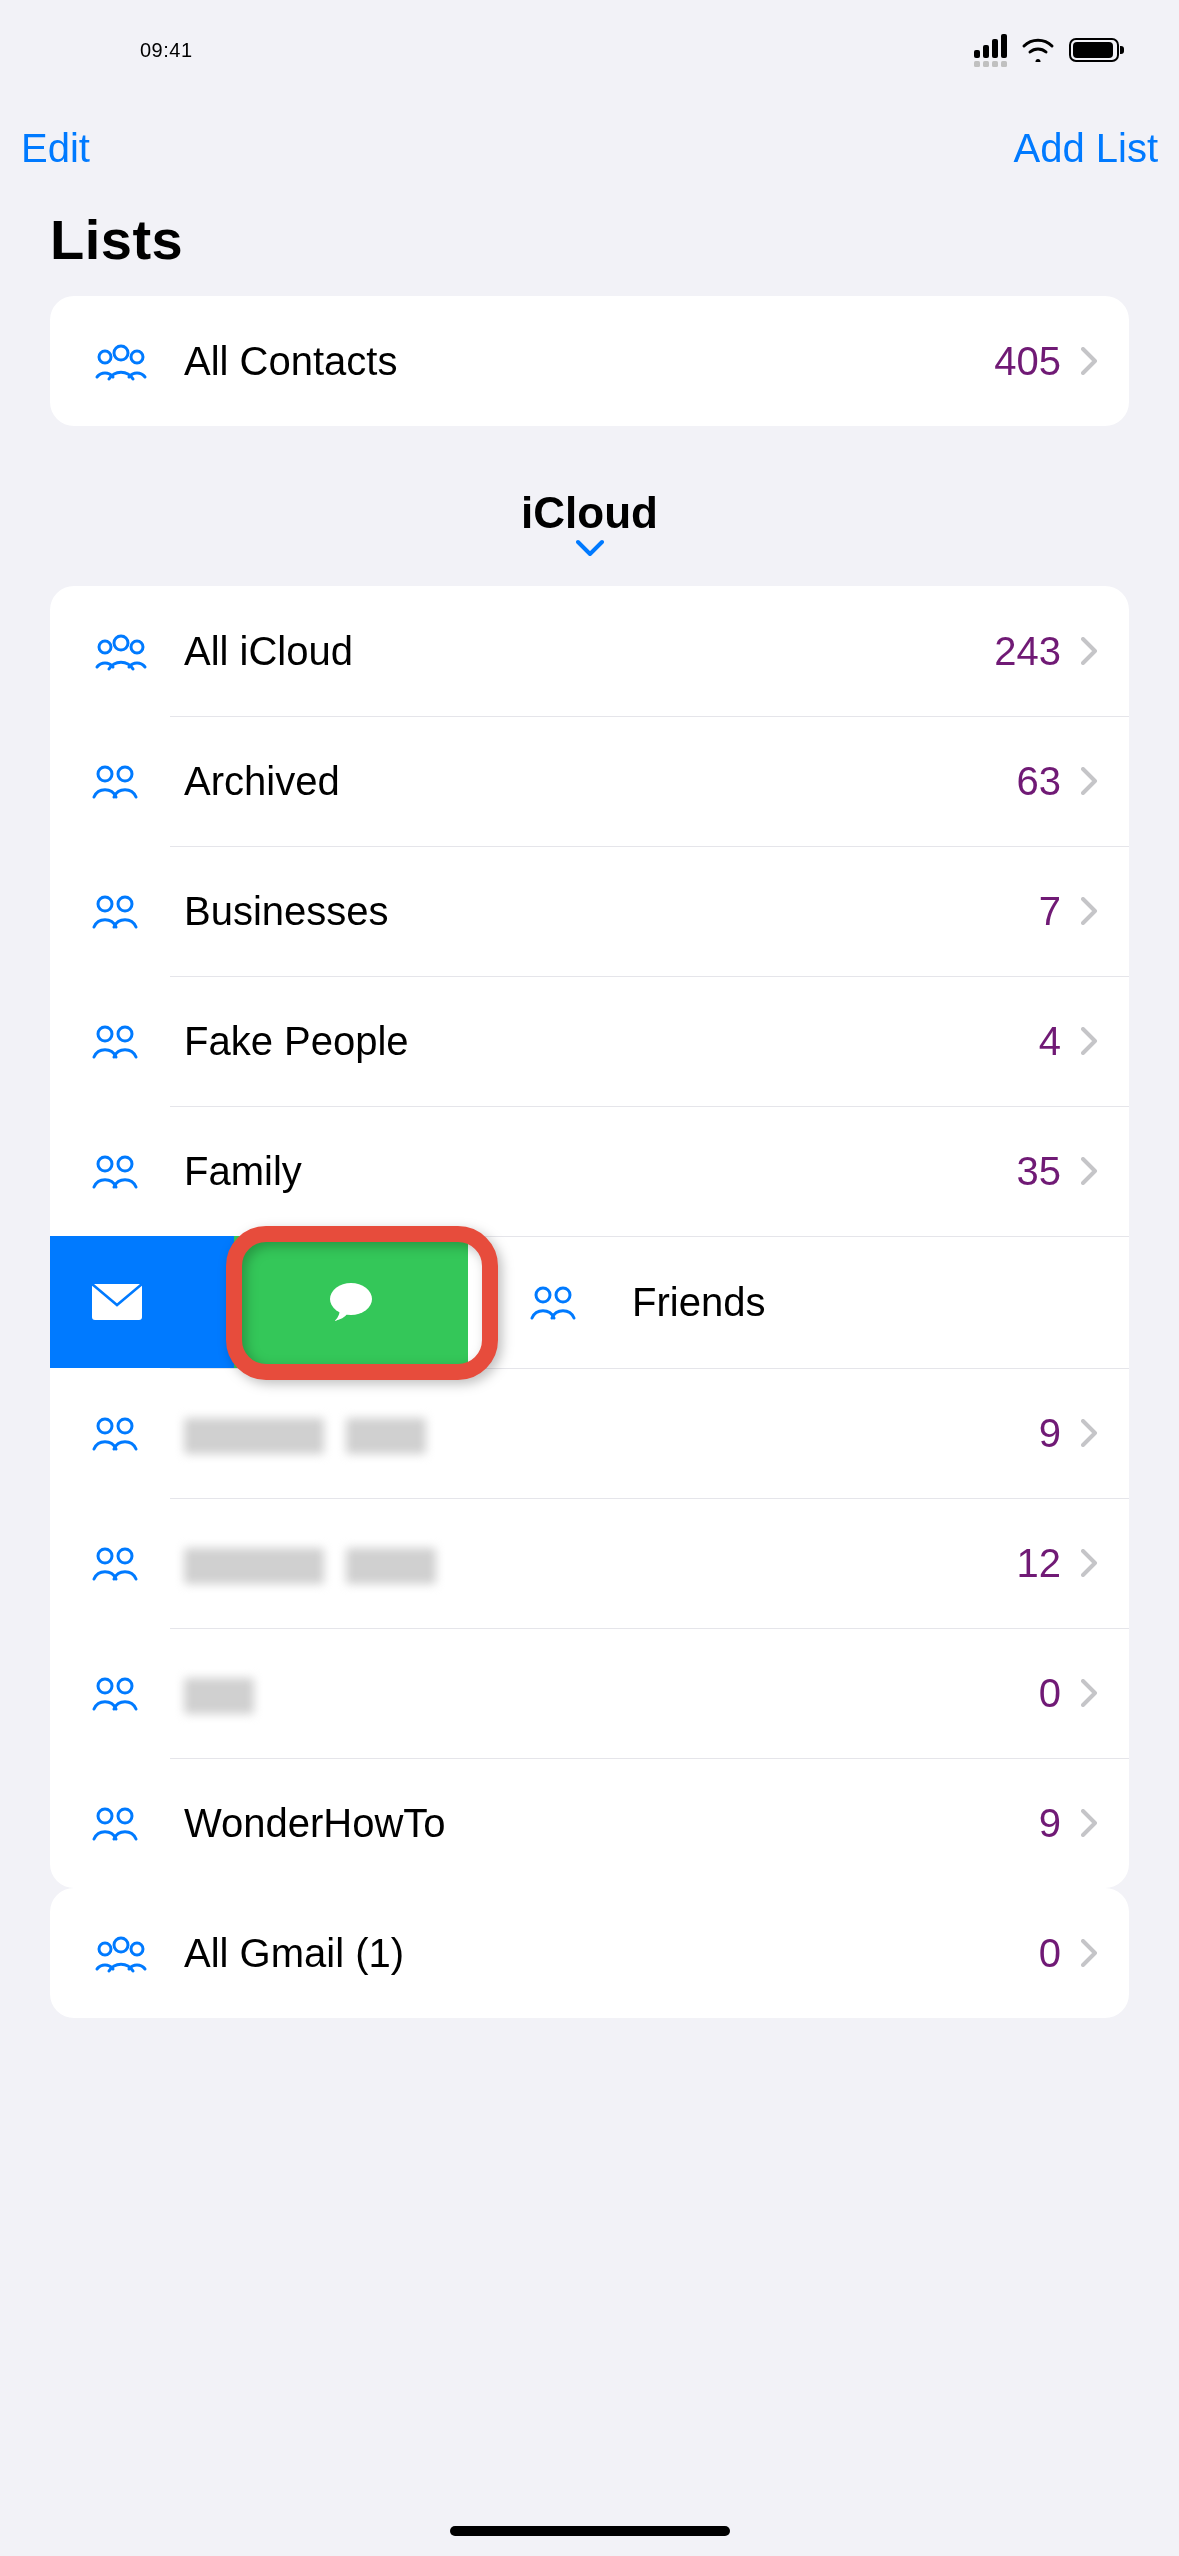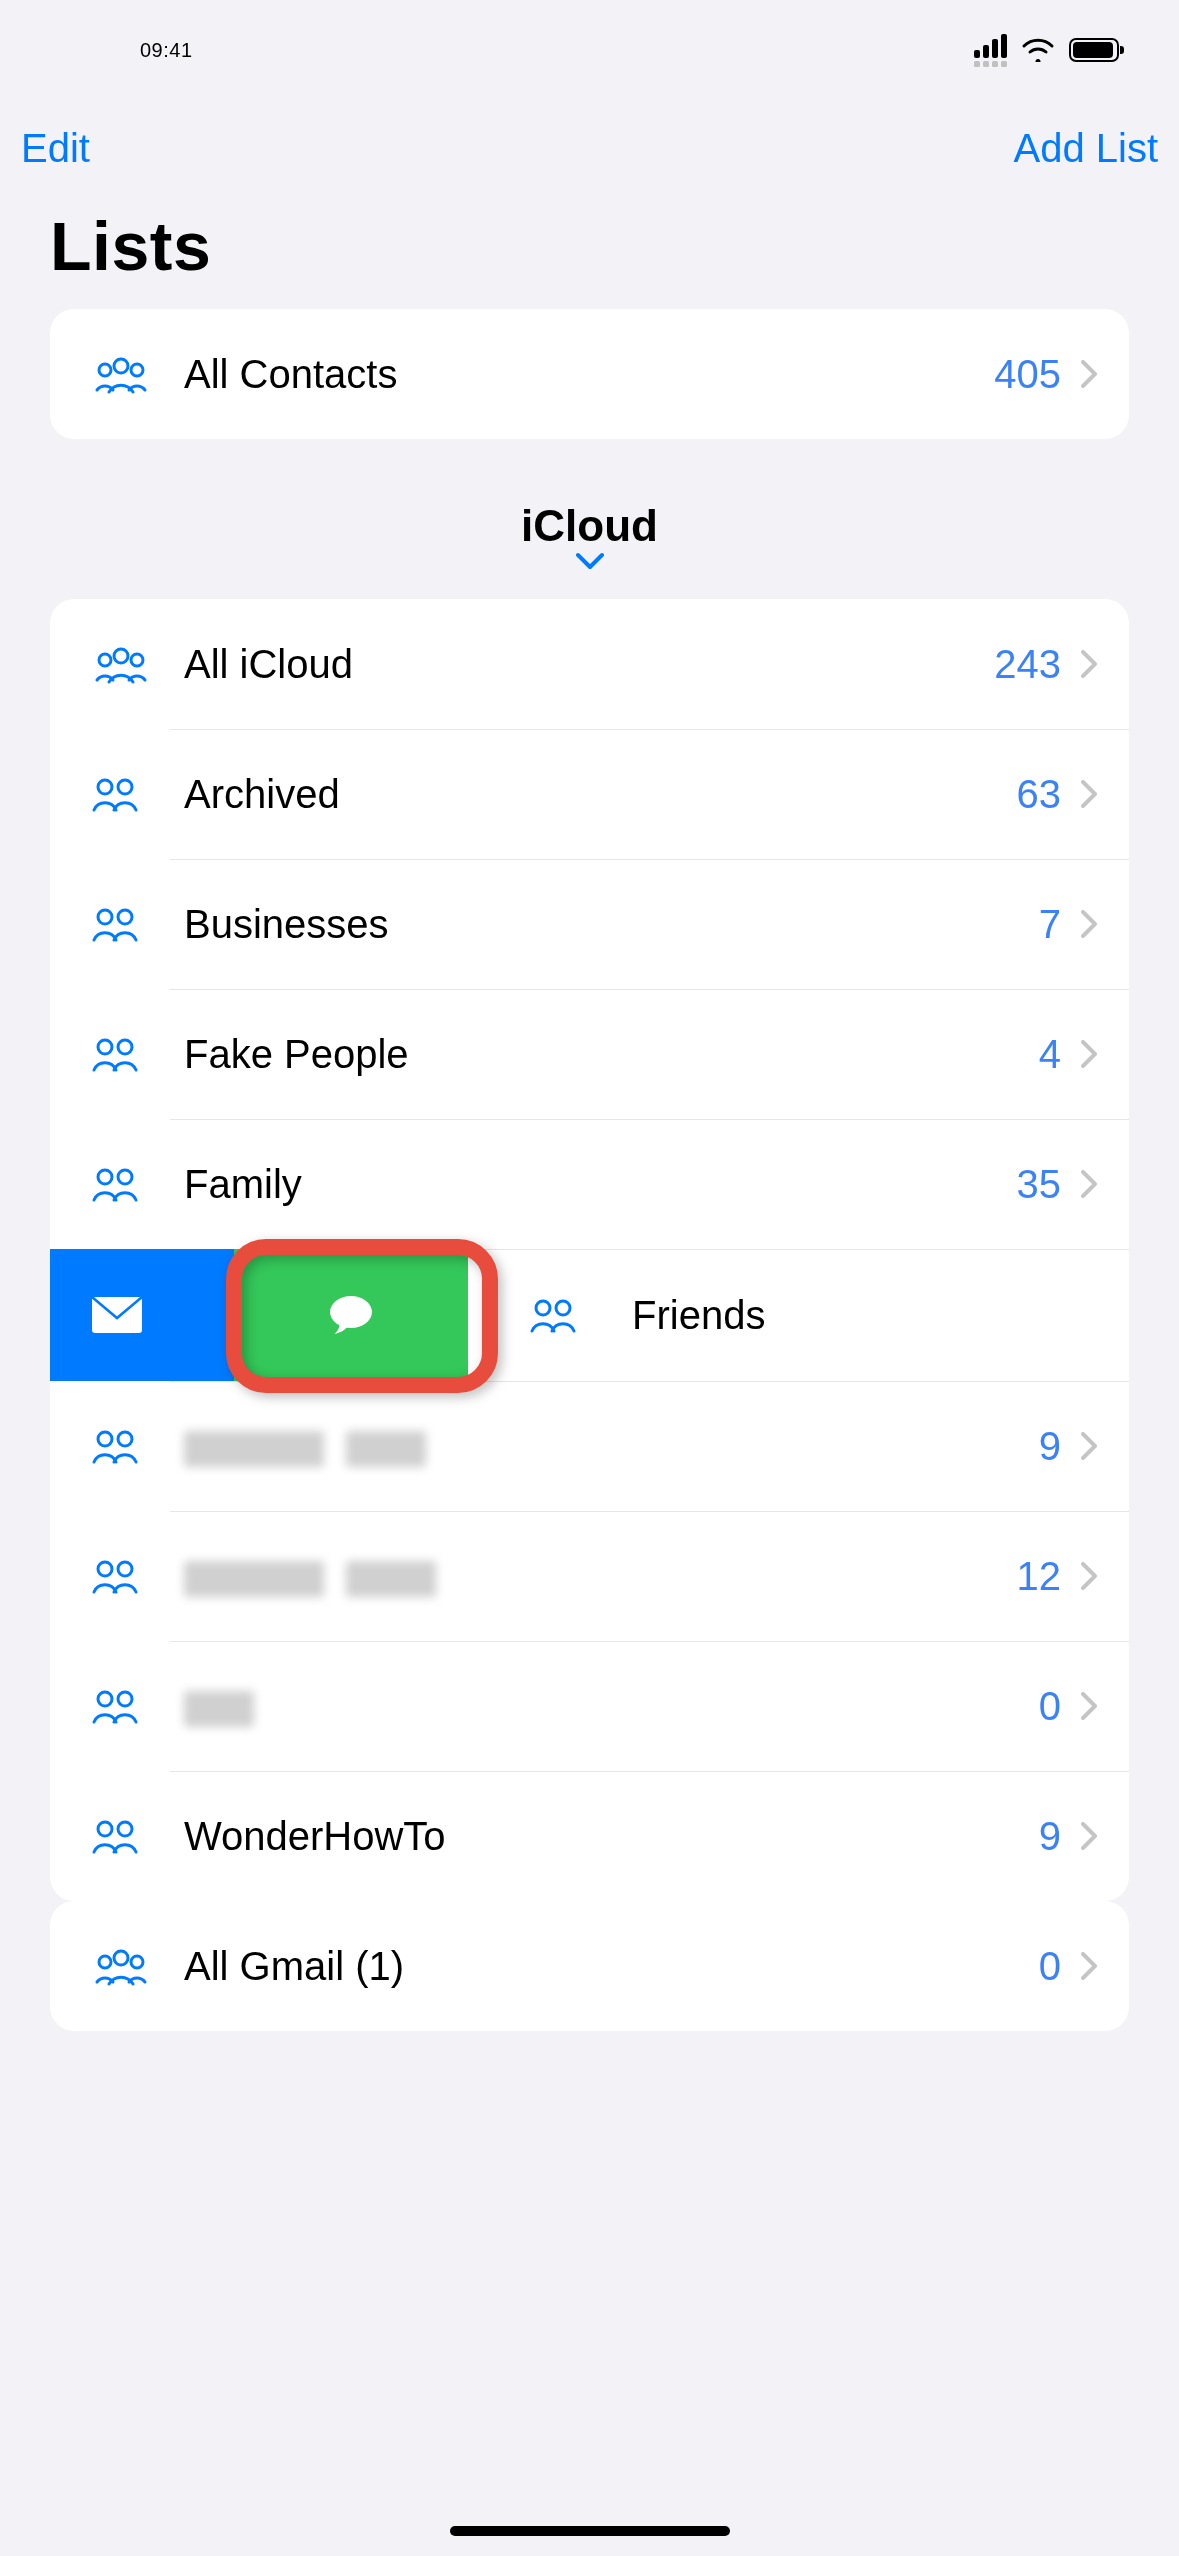--- a/index.html
+++ b/index.html
@@ -83,21 +83,21 @@
       padding: 26px 21px 8px;
     }
     .nav-link {
       color: #007aff;
       font-size: 40px;
       font-weight: 400;
     }
 
     
     .page-title {
-      font-size: 68px;
+      font-size: 56px;
       font-weight: 700;
       padding: 28px 50px 24px;
       letter-spacing: 0.5px;
     }
 
     
     .content { padding: 0 50px; }
     .card {
       background: #fff;
       border-radius: 24px;
@@ -113,21 +113,21 @@
     .row .icon-col { width: 86px; flex-shrink: 0; display: flex; align-items: center; }
     .row .label {
       font-size: 40px;
       font-weight: 400;
       flex: 1;
       color: #000;
       margin-left: 16px;
     }
     .row .count {
       font-size: 40px;
-      color: #3b82f6;
+      color: #701a75;
       margin-right: 20px;
     }
     .chev { color: #c5c5c8; }
     .chev svg { display: block; }
     .card .row + .row::before {
       content: '';
       position: absolute;
       left: 120px;
       right: 0;
       top: 0;

